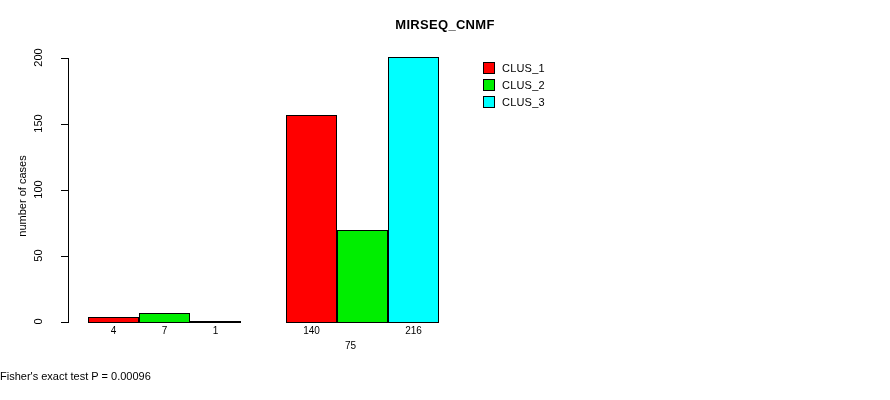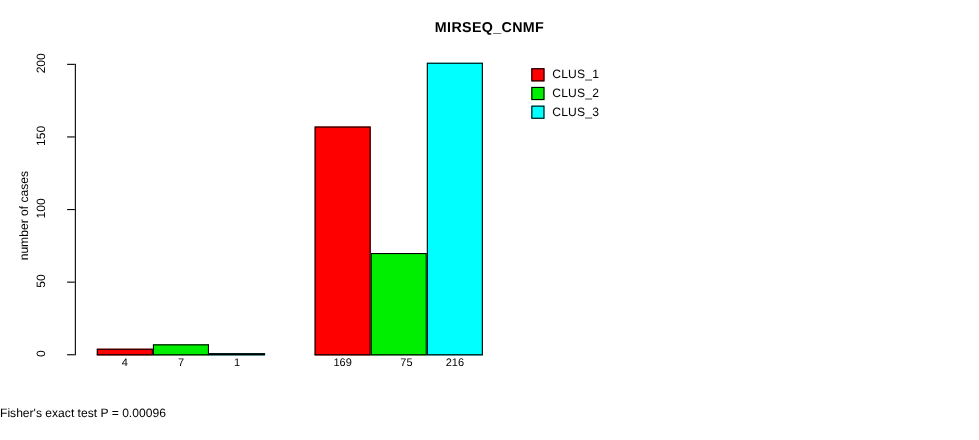--- a/index.html
+++ b/index.html
@@ -194,22 +194,22 @@
     <div class="bar-value" style="left:139px; width:51px;">7</div>
     <div class="bar-value" style="left:190px; width:51px;">1</div>
 
 
     <div class="group-baseline" style="left:286px; width:153px;"></div>
 
     <div class="bar" style="left:286px; width:51px; top:115px; height:208px; background:#ff0000;"></div>
     <div class="bar" style="left:337px; width:51px; top:230px; height:93px; background:#00ee00;"></div>
     <div class="bar" style="left:388px; width:51px; top:57px; height:266px; background:#00ffff;"></div>
 
-    <div class="bar-value" style="left:286px; width:51px;">169</div>
-    <div class="bar-value" style="left:344px; width:51px;">75</div>
+    <div class="bar-value" style="left:286px; width:51px;">140</div>
+    <div class="bar-value" style="left:325px; width:51px;margin-top:15px;">75</div>
     <div class="bar-value" style="left:388px; width:51px;">216</div>
 
 
   </div>
 
   <div id="legend">
     <div class="legend-row">
       <span class="legend-swatch" style="background:#ff0000;"></span>
       <span class="legend-label">CLUS_1</span>
     </div>

